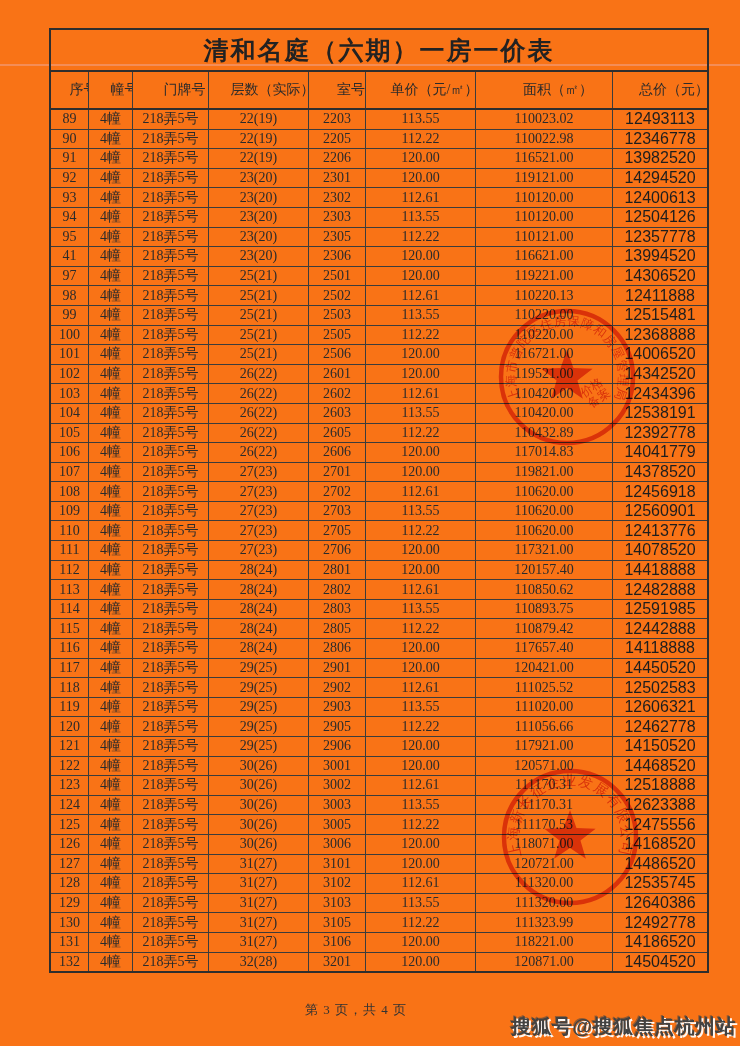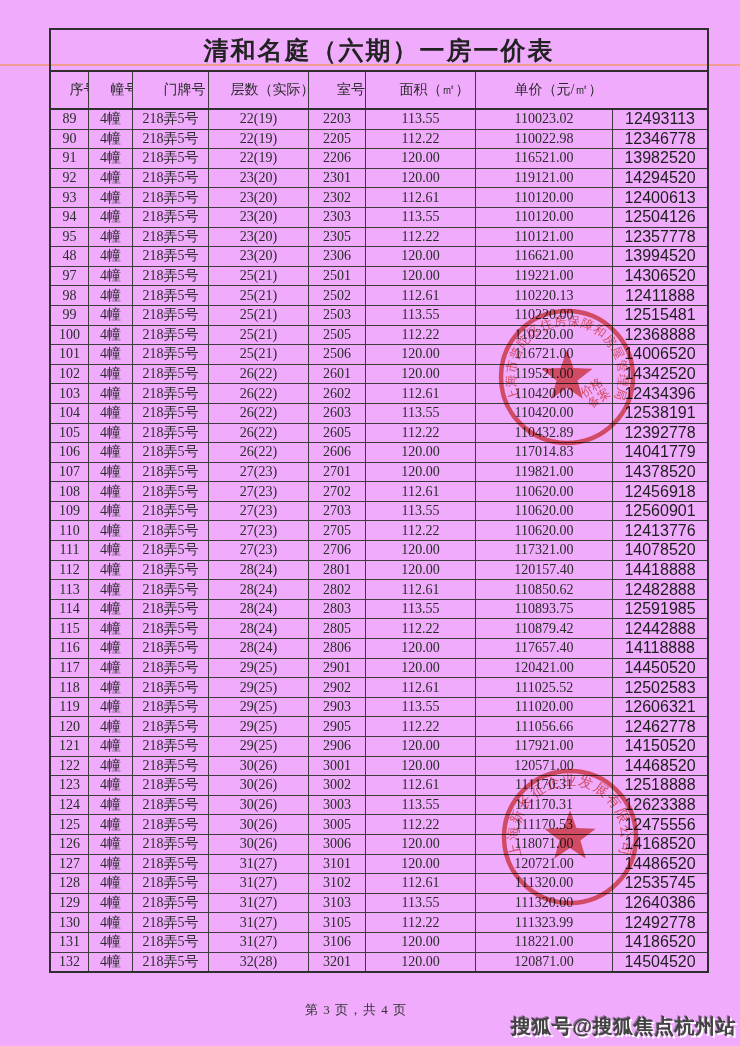--- a/index.html
+++ b/index.html
@@ -1,18 +1,18 @@
 <!DOCTYPE html>
 <html><head>
 <meta charset="utf-8">
 <style>
   * { margin:0; padding:0; box-sizing:border-box; }
   html,body { width:740px; height:1046px; }
   body { background:#ffffff; font-family:"Liberation Serif","DejaVu Serif",serif; color:#2b2b2b; }
-  .page { position:relative; width:740px; height:1046px; background:#f0abfc; overflow:hidden; }
+  .page { position:relative; width:740px; height:1046px; background:#f97316; overflow:hidden; }
 
   .orange-line { position:absolute; left:0; top:64px; width:740px; height:2px;
                  background:rgba(242,150,110,0.75); }
 
   .price-table { position:absolute; left:49px; top:28px; width:660px; height:945px;
                  border:2px solid #2e2e2e; background:transparent; display:flex; flex-direction:column; }
 
   .title-row { height:42px; border-bottom:2px solid #2e2e2e; display:flex;
                align-items:center; justify-content:center; }
   .title-row .t { font-size:25px; font-weight:700; letter-spacing:2px; color:#222; }
@@ -58,22 +58,23 @@
     <div class="title-row">
       <span class="t">清和名庭（六期）一房一价表</span>
     </div>
 
     <div class="grid-row header-row">
       <div class="cell">序号</div>
       <div class="cell">幢号</div>
       <div class="cell">门牌号</div>
       <div class="cell">层数（实际）</div>
       <div class="cell">室号</div>
+      <div class="cell">单价（元/㎡）</div>
       <div class="cell">面积（㎡）</div>
-      <div class="cell">单价（元/㎡）</div>
+      <div class="cell">总价（元）</div>
     </div>
 
     <div class="tbody">
         <div class="grid-row trow">
           <div class="cell c0">89</div>
           <div class="cell c1">4幢</div>
           <div class="cell c2">218弄5号</div>
           <div class="cell c3">22(19)</div>
           <div class="cell c4">2203</div>
           <div class="cell c5">113.55</div>
@@ -134,21 +135,21 @@
           <div class="cell c0">95</div>
           <div class="cell c1">4幢</div>
           <div class="cell c2">218弄5号</div>
           <div class="cell c3">23(20)</div>
           <div class="cell c4">2305</div>
           <div class="cell c5">112.22</div>
           <div class="cell c6">110121.00</div>
           <div class="cell c7">12357778</div>
         </div>
         <div class="grid-row trow">
-          <div class="cell c0">48</div>
+          <div class="cell c0">41</div>
           <div class="cell c1">4幢</div>
           <div class="cell c2">218弄5号</div>
           <div class="cell c3">23(20)</div>
           <div class="cell c4">2306</div>
           <div class="cell c5">120.00</div>
           <div class="cell c6">116621.00</div>
           <div class="cell c7">13994520</div>
         </div>
         <div class="grid-row trow">
           <div class="cell c0">97</div>

